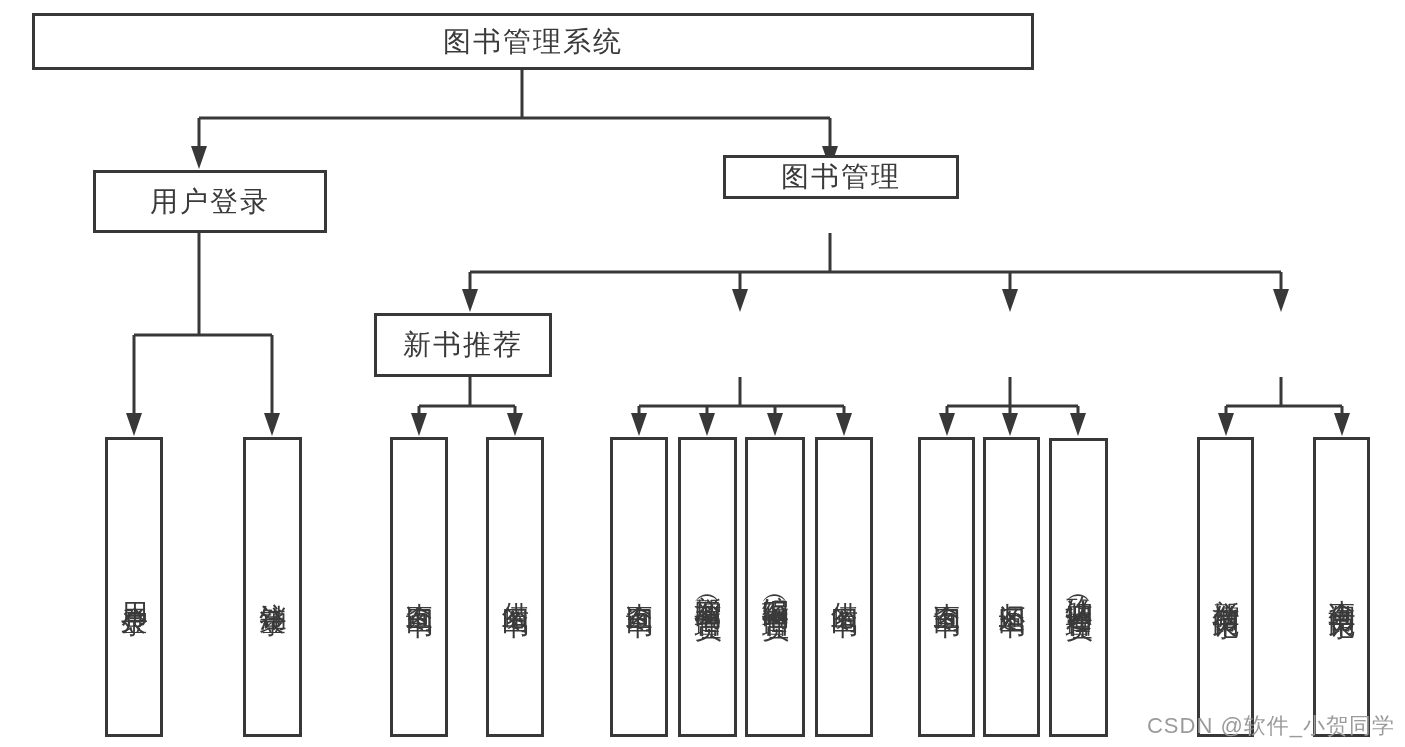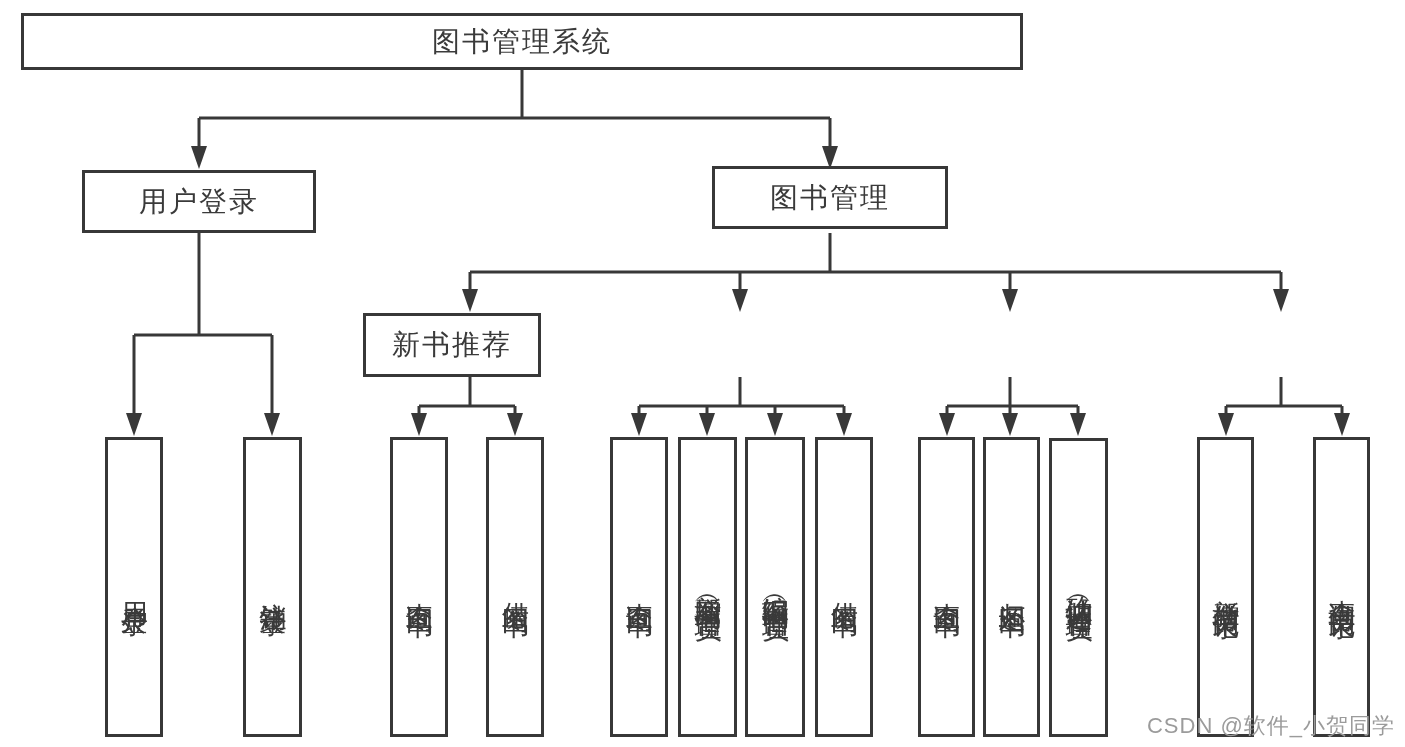--- a/index.html
+++ b/index.html
@@ -27,20 +27,21 @@
     stroke: none;
   }
   .hbox {
     position: absolute;
     box-sizing: border-box;
     background: #ffffff;
     border: 3px solid #383838;
     display: flex;
     align-items: center;
     justify-content: center;
+    margin-left: 11px;
   }
   .hbox .lbl {
     font-size: 28px;
     letter-spacing: 2px;
     white-space: nowrap;
   }
   .vbox {
     position: absolute;
     box-sizing: border-box;
     background: #ffffff;
@@ -124,21 +125,21 @@
     </g>
   </svg>
 
   <div class="hbox" style="left:21px; top:13px; width:1002px; height:57px">
     <span class="lbl">图书管理系统</span>
   </div>
 
   <div class="hbox" style="left:82px; top:170px; width:234px; height:63px">
     <span class="lbl">用户登录</span>
   </div>
-  <div class="hbox" style="left:712px; top:166px; width:236px; height:63px">
+  <div class="hbox" style="left:712px; top:155px; width:236px; height:44px">
     <span class="lbl">图书管理</span>
   </div>
 
   <div class="hbox" style="left:363px; top:313px; width:178px; height:64px">
     <span class="lbl">新书推荐</span>
   </div>
 
   <div class="vbox" style="left:105px; top:437px; width:58px; height:300px">
     <span class="vtext">用户登录</span>
   </div>

